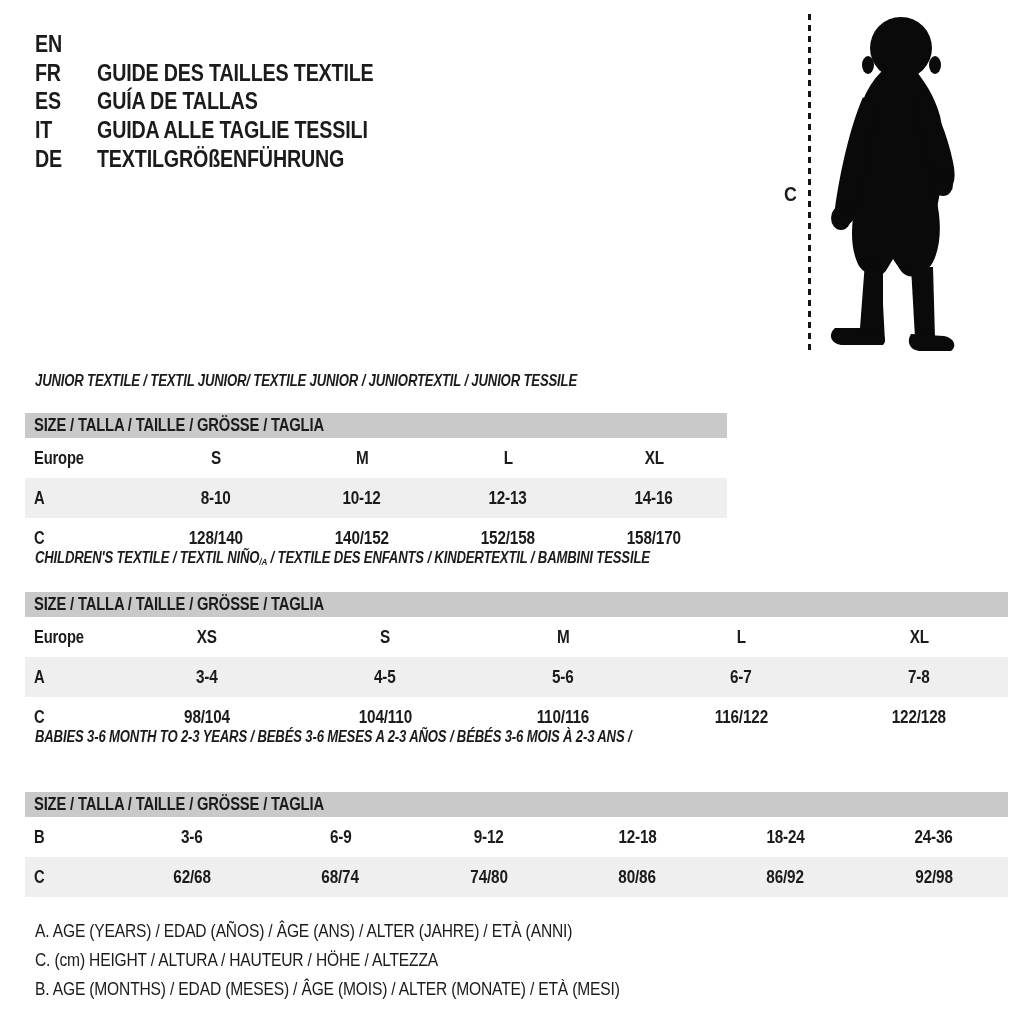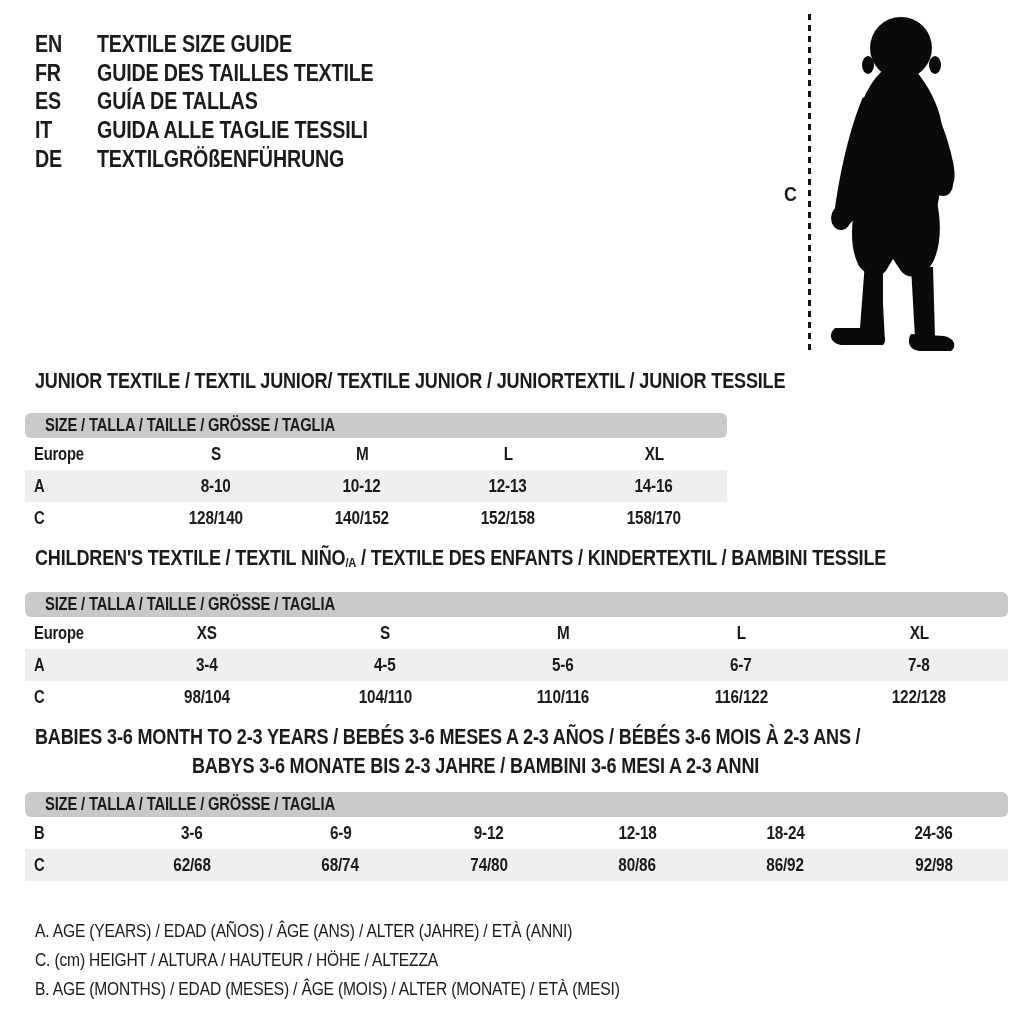--- a/index.html
+++ b/index.html
@@ -39,53 +39,52 @@
   .height-line{
     position:absolute;left:808px;top:14px;width:3px;height:341px;
     background:repeating-linear-gradient(to bottom,#141414 0 6px,transparent 6px 11px);
   }
   .height-label{
     position:absolute;left:778px;top:182px;width:24px;
     font-size:21px;font-weight:700;text-align:center;
   }
   .baby{position:absolute;left:823px;top:12px;}
   
-  .sec-title{position:absolute;font-size:22px;font-weight:700;line-height:22px;}
+  .sec-title{position:absolute;font-size:16px;font-weight:700;line-height:22px;font-style:italic;}
   .t-junior{left:35px;top:370px;}
   .t-children{left:35px;top:547px;}
   .t-babies{left:35px;top:722px;line-height:29px;text-align:center;}
   .sub{font-size:0.62em;vertical-align:-0.18em;}
   
   .stable{position:absolute;}
   .t1{left:25px;top:413px;width:702px;--labelw:118px;}
   .t2{left:25px;top:592px;width:983px;--labelw:93px;}
   .t3{left:25px;top:792px;width:983px;--labelw:93px;}
   .thead{
     background:var(--bar);
     height:25px;line-height:25px;
-    padding-left:20px;
-    font-size:18px;font-weight:700;border-radius:6px;
-  }
-  .trow{display:flex;height:32px;align-items:center;font-size:18px;font-weight:700;}
+    padding-left:9px;
+    font-size:18px;font-weight:700;
+  }
+  .trow{display:flex;height:40px;align-items:center;font-size:18px;font-weight:700;}
   .trow.alt{background:var(--alt);}
   .tlabel{width:var(--labelw);padding-left:9px;box-sizing:border-box;}
   .tcell{flex:1;text-align:center;}
   
   .legend{position:absolute;left:35px;top:916px;}
   .legend-row{height:29px;line-height:29px;font-size:19px;font-weight:400;}
 </style>
 </head>
 <body>
 
 <div class="page">
 
   <div class="lang-block">
     <div class="lang-row">
       <span class="lang-code"><span class="cond">EN</span></span>
-      <span class="lang-label"><span class="cond">TEXTILE SIZE GUIDE</span></span>
     </div>
     <div class="lang-row">
       <span class="lang-code"><span class="cond">FR</span></span>
       <span class="lang-label"><span class="cond">GUIDE DES TAILLES TEXTILE</span></span>
     </div>
     <div class="lang-row">
       <span class="lang-code"><span class="cond">ES</span></span>
       <span class="lang-label"><span class="cond">GUÍA DE TALLAS</span></span>
     </div>
     <div class="lang-row">
@@ -174,21 +173,20 @@
         <div class="tcell"><span class="condc">98/104</span></div>
         <div class="tcell"><span class="condc">104/110</span></div>
         <div class="tcell"><span class="condc">110/116</span></div>
         <div class="tcell"><span class="condc">116/122</span></div>
         <div class="tcell"><span class="condc">122/128</span></div>
       </div>
     </div>
 
   <div class="sec-title t-babies">
     <div><span class="cond">BABIES 3-6 MONTH TO 2-3 YEARS / BEBÉS 3-6 MESES A 2-3 AÑOS / BÉBÉS 3-6 MOIS À 2-3 ANS /</span></div>
-    <div><span class="cond">BABYS 3-6 MONATE BIS 2-3 JAHRE / BAMBINI 3-6 MESI A 2-3 ANNI</span></div>
   </div>
   <div class="stable t3">
     <div class="thead">
       <span class="cond">SIZE / TALLA / TAILLE / GRÖSSE / TAGLIA</span>
     </div>
   <div class="trow">
         <div class="tlabel"><span class="cond">B</span></div>
         <div class="tcell"><span class="condc">3-6</span></div>
         <div class="tcell"><span class="condc">6-9</span></div>
         <div class="tcell"><span class="condc">9-12</span></div>

